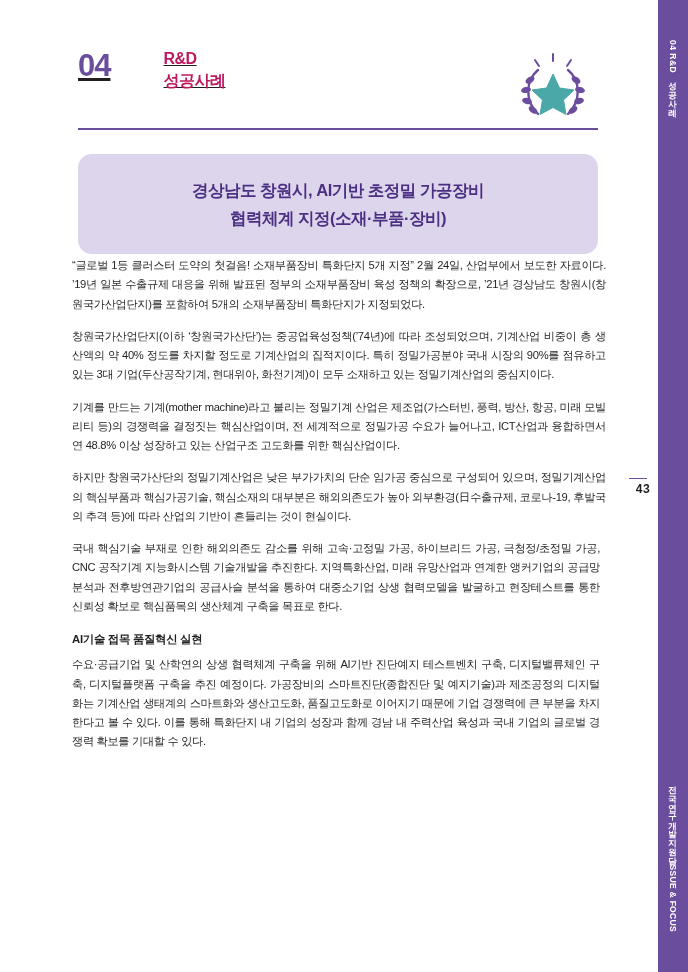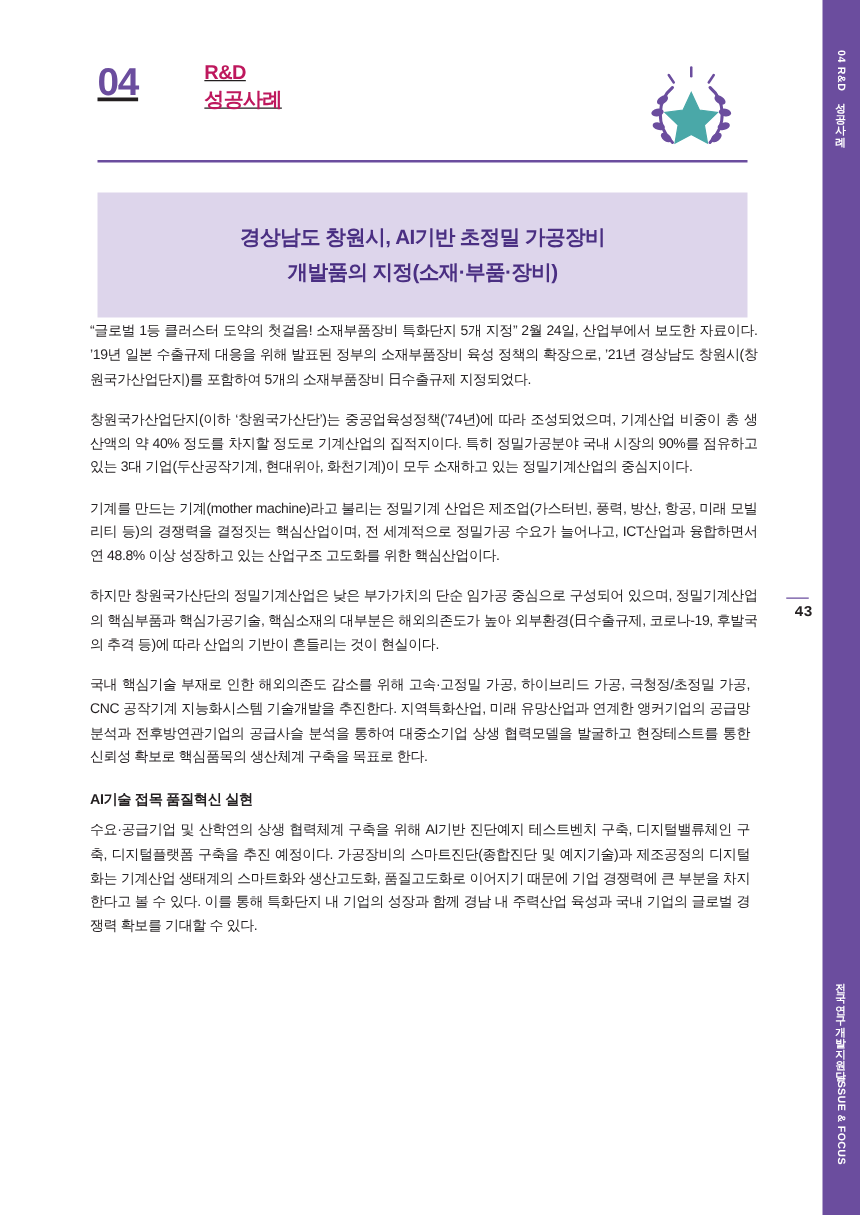--- a/index.html
+++ b/index.html
@@ -117,21 +117,21 @@
     height: 72px;
   }
 
   
   .title-box {
     position: absolute;
     left: 78px;
     top: 154px;
     width: 520px;
     background: #ddd5eb;
-    border-radius: 0;
+    border-radius: 14px;
     padding: 22px 18px 22px 18px;
     box-sizing: border-box;
     text-align: center;
   }
   .title-box-line {
     font-size: 16.5px;
     font-weight: bold;
     color: #4a2f82;
     line-height: 1.7;
     letter-spacing: -0.5px;
@@ -208,25 +208,25 @@
     <ellipse cx="72" cy="38" rx="5" ry="3" transform="rotate(12 72 38)"></ellipse>
     <ellipse cx="71" cy="49" rx="5" ry="3" transform="rotate(-15 71 49)"></ellipse>
     <ellipse cx="65" cy="58" rx="5" ry="3" transform="rotate(-38 65 58)"></ellipse>
   </g>
 
   <polygon points="45,22 51.5,36 66,38 55.5,48 58,62.5 45,55.5 32,62.5 34.5,48 24,38 38.5,36" fill="#4aa8a8" stroke="#4aa8a8" stroke-width="1"></polygon>
 </svg>
 
 <div class="title-box">
   <div class="title-box-line">경상남도 창원시, AI기반 초정밀 가공장비</div>
-  <div class="title-box-line">개발품의 지정(소재·부품·장비)</div>
+  <div class="title-box-line">협력체계 지정(소재·부품·장비)</div>
 </div>
 
 <div class="body">
-  <p class="para">“글로벌 1등 클러스터 도약의 첫걸음! 소재부품장비 특화단지 5개 지정” 2월 24일, 산업부에서 보도한 자료이다. ’19년 일본 수출규제 대응을 위해 발표된 정부의 소재부품장비 육성 정책의 확장으로, ’21년 경상남도 창원시(창원국가산업단지)를 포함하여 5개의 소재부품장비 日수출규제 지정되었다.</p>
+  <p class="para">“글로벌 1등 클러스터 도약의 첫걸음! 소재부품장비 특화단지 5개 지정” 2월 24일, 산업부에서 보도한 자료이다. ’19년 일본 수출규제 대응을 위해 발표된 정부의 소재부품장비 육성 정책의 확장으로, ’21년 경상남도 창원시(창원국가산업단지)를 포함하여 5개의 소재부품장비 특화단지가 지정되었다.</p>
   <p class="para">창원국가산업단지(이하 ‘창원국가산단’)는 중공업육성정책(’74년)에 따라 조성되었으며, 기계산업 비중이 총 생산액의 약 40% 정도를 차지할 정도로 기계산업의 집적지이다. 특히 정밀가공분야 국내 시장의 90%를 점유하고 있는 3대 기업(두산공작기계, 현대위아, 화천기계)이 모두 소재하고 있는 정밀기계산업의 중심지이다.</p>
   <p class="para">기계를 만드는 기계(mother machine)라고 불리는 정밀기계 산업은 제조업(가스터빈, 풍력, 방산, 항공, 미래 모빌리티 등)의 경쟁력을 결정짓는 핵심산업이며, 전 세계적으로 정밀가공 수요가 늘어나고, ICT산업과 융합하면서 연 48.8% 이상 성장하고 있는 산업구조 고도화를 위한 핵심산업이다.</p>
   <p class="para">하지만 창원국가산단의 정밀기계산업은 낮은 부가가치의 단순 임가공 중심으로 구성되어 있으며, 정밀기계산업의 핵심부품과 핵심가공기술, 핵심소재의 대부분은 해외의존도가 높아 외부환경(日수출규제, 코로나-19, 후발국의 추격 등)에 따라 산업의 기반이 흔들리는 것이 현실이다.</p>
 
   <p class="para indent">국내 핵심기술 부재로 인한 해외의존도 감소를 위해 고속·고정밀 가공, 하이브리드 가공, 극청정/초정밀 가공, CNC 공작기계 지능화시스템 기술개발을 추진한다. 지역특화산업, 미래 유망산업과 연계한 앵커기업의 공급망 분석과 전후방연관기업의 공급사슬 분석을 통하여 대중소기업 상생 협력모델을 발굴하고 현장테스트를 통한 신뢰성 확보로 핵심품목의 생산체계 구축을 목표로 한다.</p>
 
   <h3 class="sub-head">AI기술 접목 품질혁신 실현</h3>
   <p class="para indent">수요·공급기업 및 산학연의 상생 협력체계 구축을 위해 AI기반 진단예지 테스트벤치 구축, 디지털밸류체인 구축, 디지털플랫폼 구축을 추진 예정이다. 가공장비의 스마트진단(종합진단 및 예지기술)과 제조공정의 디지털화는 기계산업 생태계의 스마트화와 생산고도화, 품질고도화로 이어지기 때문에 기업 경쟁력에 큰 부분을 차지한다고 볼 수 있다. 이를 통해 특화단지 내 기업의 성장과 함께 경남 내 주력산업 육성과 국내 기업의 글로벌 경쟁력 확보를 기대할 수 있다.</p>
 
 </div>

